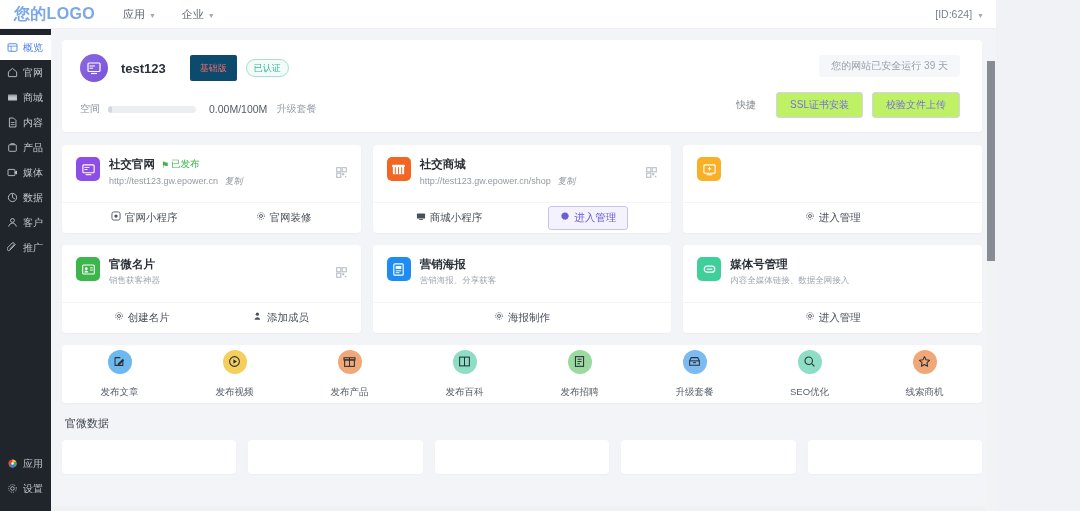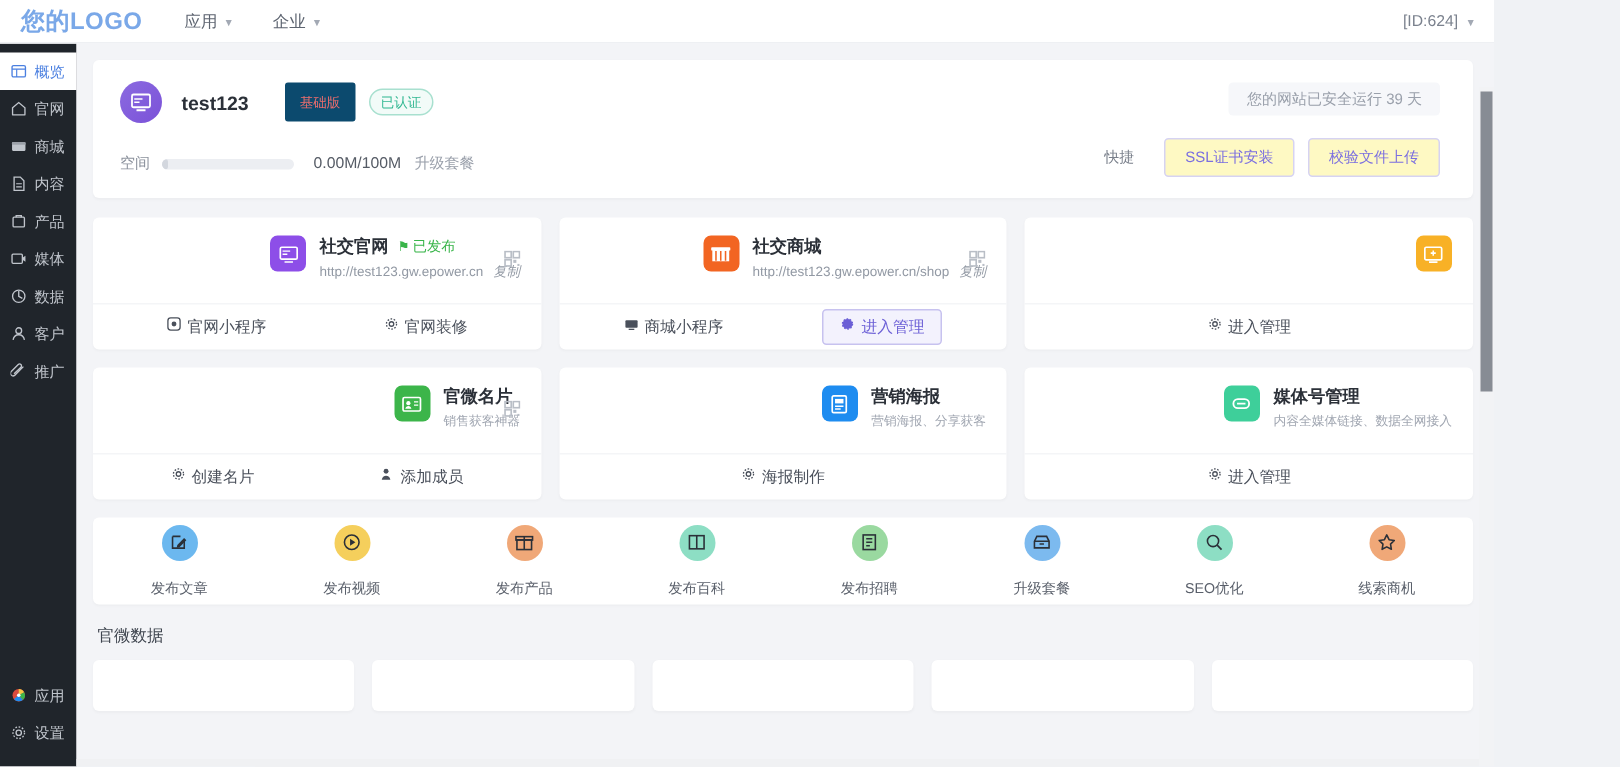--- a/index.html
+++ b/index.html
@@ -85,30 +85,30 @@
   .sp-label { font-size: 10px; color: #8b919c; margin-right: 8px; }
   .sp-bar { width: 88px; height: 7px; border-radius: 4px; background: #eceef2; position: relative; overflow: hidden; }
   .sp-fill { position: absolute; left: 0; top: 0; height: 100%; width: 4px; background: #d3d7de; border-radius: 4px; }
   .sp-val { font-size: 10.5px; color: #555b65; margin-left: 13px; }
   .sp-up { font-size: 10px; color: #9aa0ab; margin-left: 9px; cursor: pointer; }
   .hdr-actions { position: absolute; right: 22px; bottom: 14px; display: flex; align-items: center; }
   .qk-label { font-size: 10px; color: #7b818c; margin-right: 11px; }
   .qk-btn {
     font-size: 10px; color: #7b6fe0; border: 1px solid #d6d3f2;
     border-radius: 3px; padding: 5px 13px; margin-left: 9px;
-    background: #fef9c3; cursor: pointer; white-space: nowrap;
+    background: #bef264; cursor: pointer; white-space: nowrap;
   }
 
   
   .grid { margin-top: 13px; display: grid; grid-template-columns: repeat(3,1fr); gap: 12px; }
   .pcard {
     background: #fff; border-radius: 4px; height: 88px; position: relative;
     box-shadow: 0 1px 2px rgba(0,0,0,.03); display: flex; flex-direction: column;
   }
-  .pc-head { display: flex; padding: 12px 14px 0 14px; flex: 1; justify-content: flex-end; }
+  .pc-head { display: flex; padding: 12px 14px 0 14px; flex: 1; }
   .pc-ico { width: 24px; height: 24px; border-radius: 5px; flex: 0 0 24px; display: flex; align-items: center; justify-content: center; }
   .pc-ico svg { width: 15px; height: 15px; }
   .pc-body { margin-left: 9px; min-width: 0; }
   .pc-title-row { display: flex; align-items: center; gap: 6px; }
   .pc-title { font-size: 11.5px; font-weight: bold; color: #2b3038; white-space: nowrap; }
   .pc-pub { font-size: 9.5px; color: #39b54a; display: flex; align-items: center; gap: 2px; }
   .pc-flag { color: #39b54a; font-size: 9px; }
   .pc-sub { font-size: 9px; color: #9299a4; margin-top: 3px; white-space: nowrap; }
   .pc-copy { color: #9299a4; cursor: pointer; margin-left: 4px; font-style: italic; }
   .pc-desc { font-size: 8.5px; color: #a0a6b1; margin-top: 3px; white-space: nowrap; }

